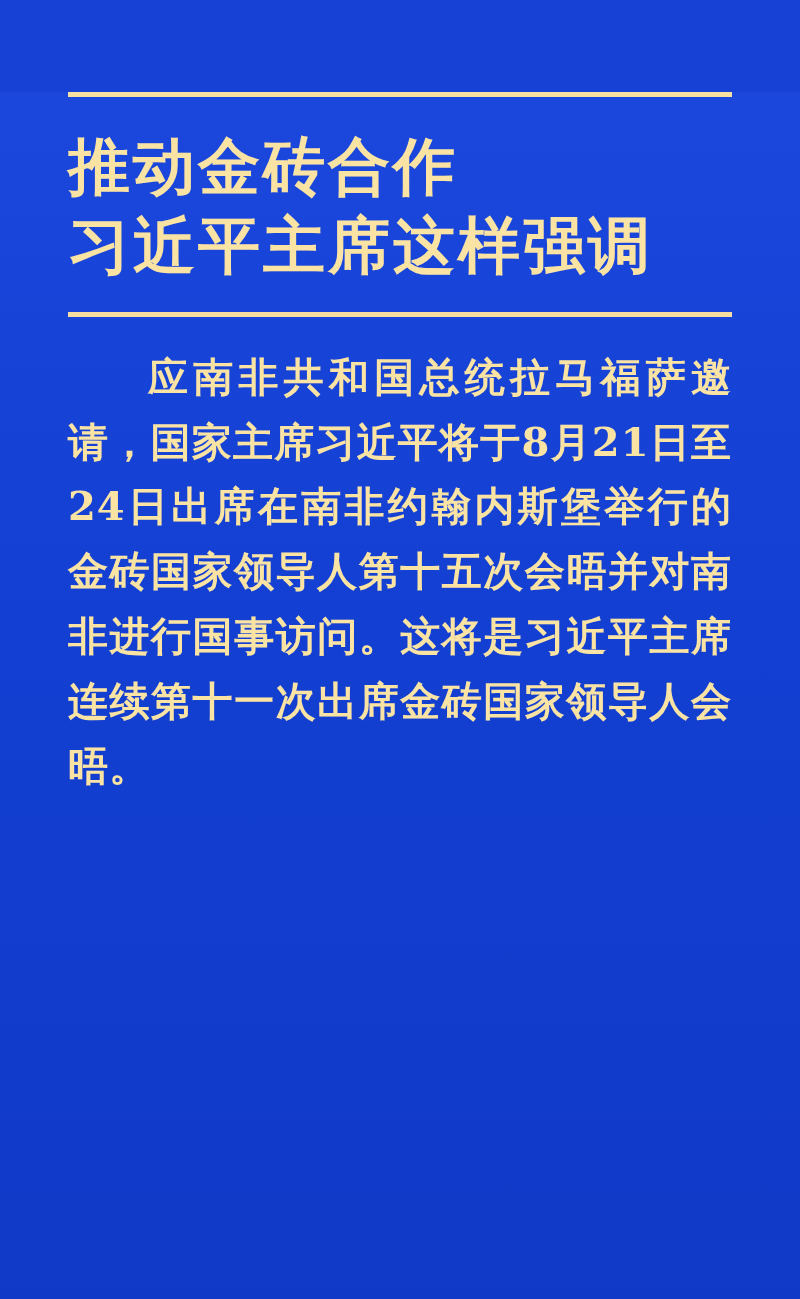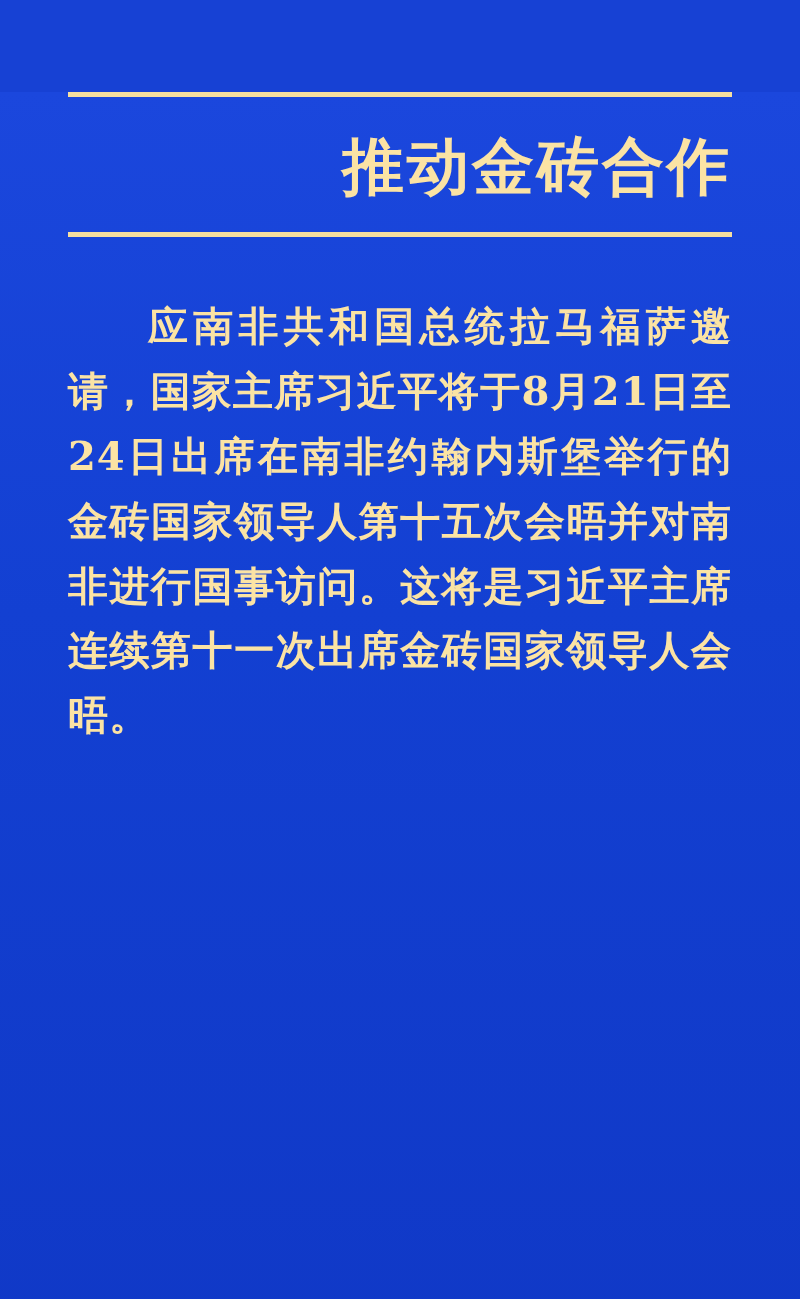--- a/index.html
+++ b/index.html
@@ -27,34 +27,34 @@
     width: 664px;
     margin: 0 auto;
   }
   .rule-top {
     margin-top: 92px;
   }
   .rule-bottom {
     margin-top: 0px;
   }
   .title-block {
-    text-align: right;
+    text-align: left;
     padding: 30px 0 26px 0;
   }
   .title-line {
     color: #fbe3a4;
     font-family: "DejaVu Sans", "Liberation Sans", sans-serif;
     font-weight: bold;
     font-size: 62px;
     line-height: 1.28;
     letter-spacing: 3px;
     white-space: nowrap;
   }
   .body-block {
-    margin-top: 57px;
+    margin-top: 28px;
   }
   .para {
     color: #fbe3a4;
     font-family: "DejaVu Serif", "Liberation Serif", serif;
     font-weight: bold;
     font-size: 40px;
     line-height: 1.62;
     text-align: justify;
     text-justify: inter-ideograph;
     text-indent: 80px;
@@ -67,20 +67,21 @@
 </style>
 </head>
 <body>
 
 <div class="poster">
 
   <div class="rule rule-top"></div>
 
   <div class="title-block">
     <div class="title-line">推动金砖合作</div>
+    <div class="title-line">习近平主席这样强调</div>
   </div>
 
   <div class="rule rule-bottom"></div>
 
   <div class="body-block">
     <p class="para">应南非共和国总统拉马福萨邀请，国家主席习近平将于8月21日至24日出席在南非约翰内斯堡举行的金砖国家领导人第十五次会晤并对南非进行国事访问。这将是习近平主席连续第十一次出席金砖国家领导人会晤。</p>
   </div>
 
 </div>
 

